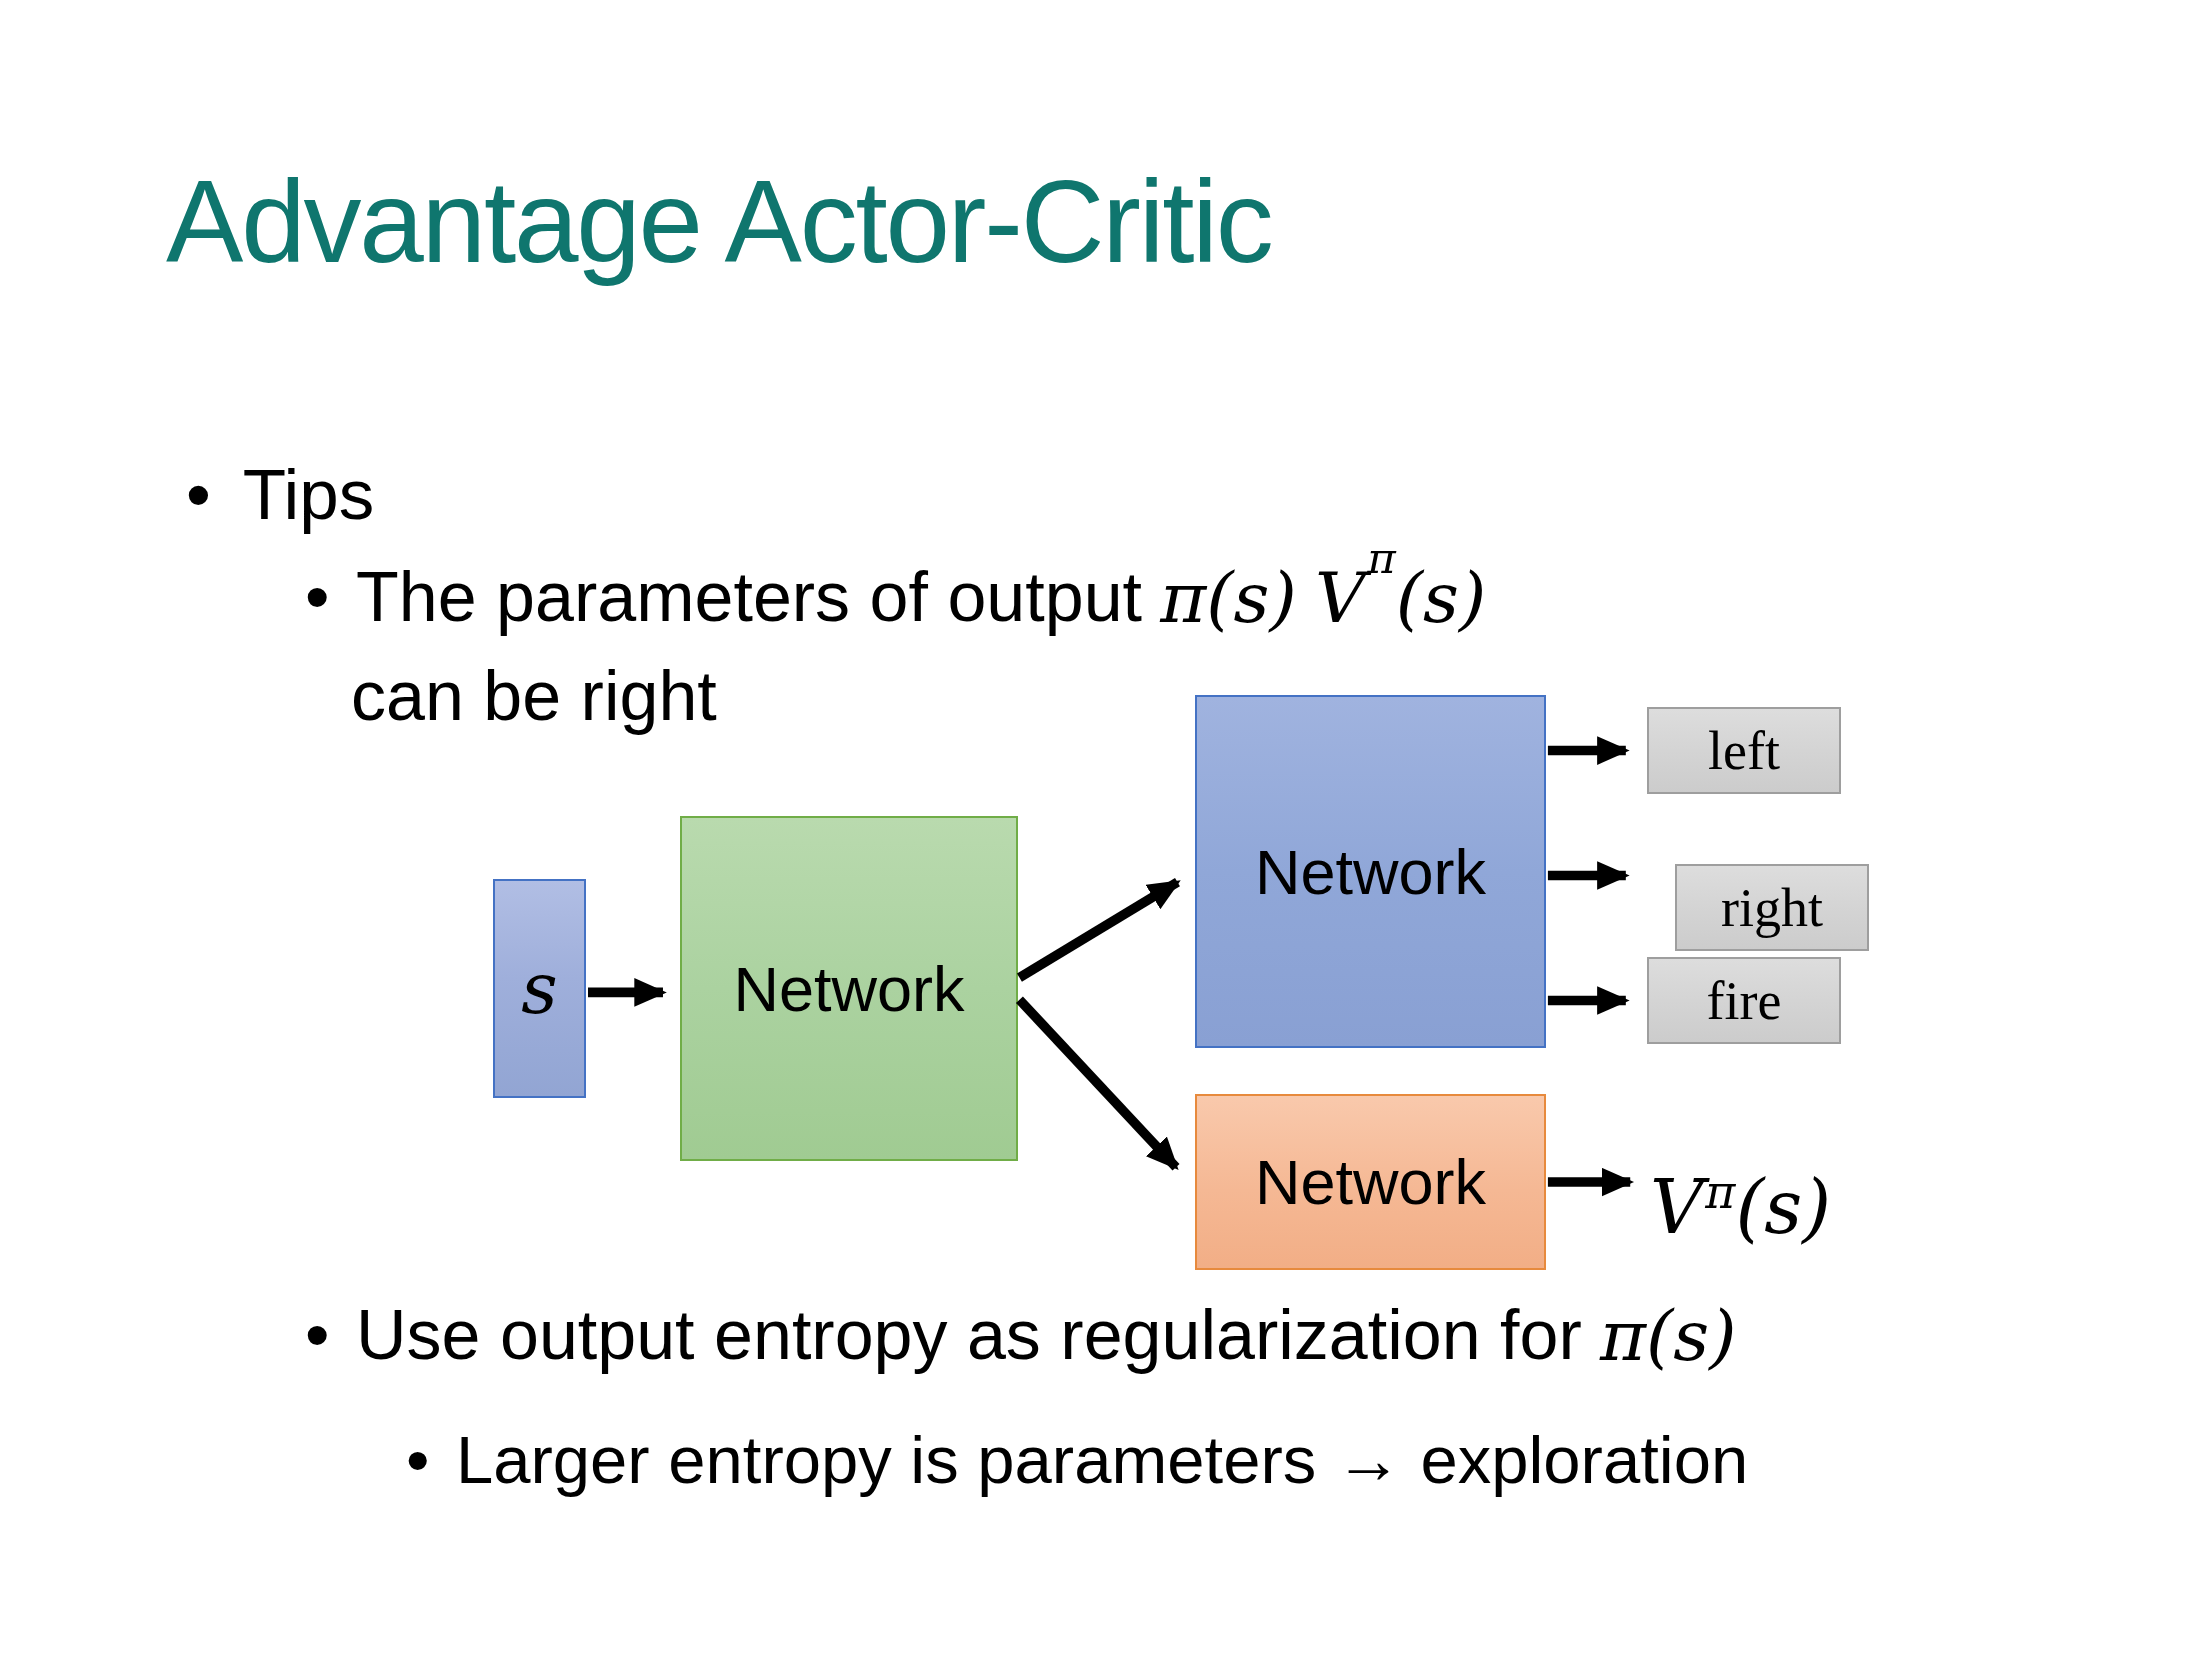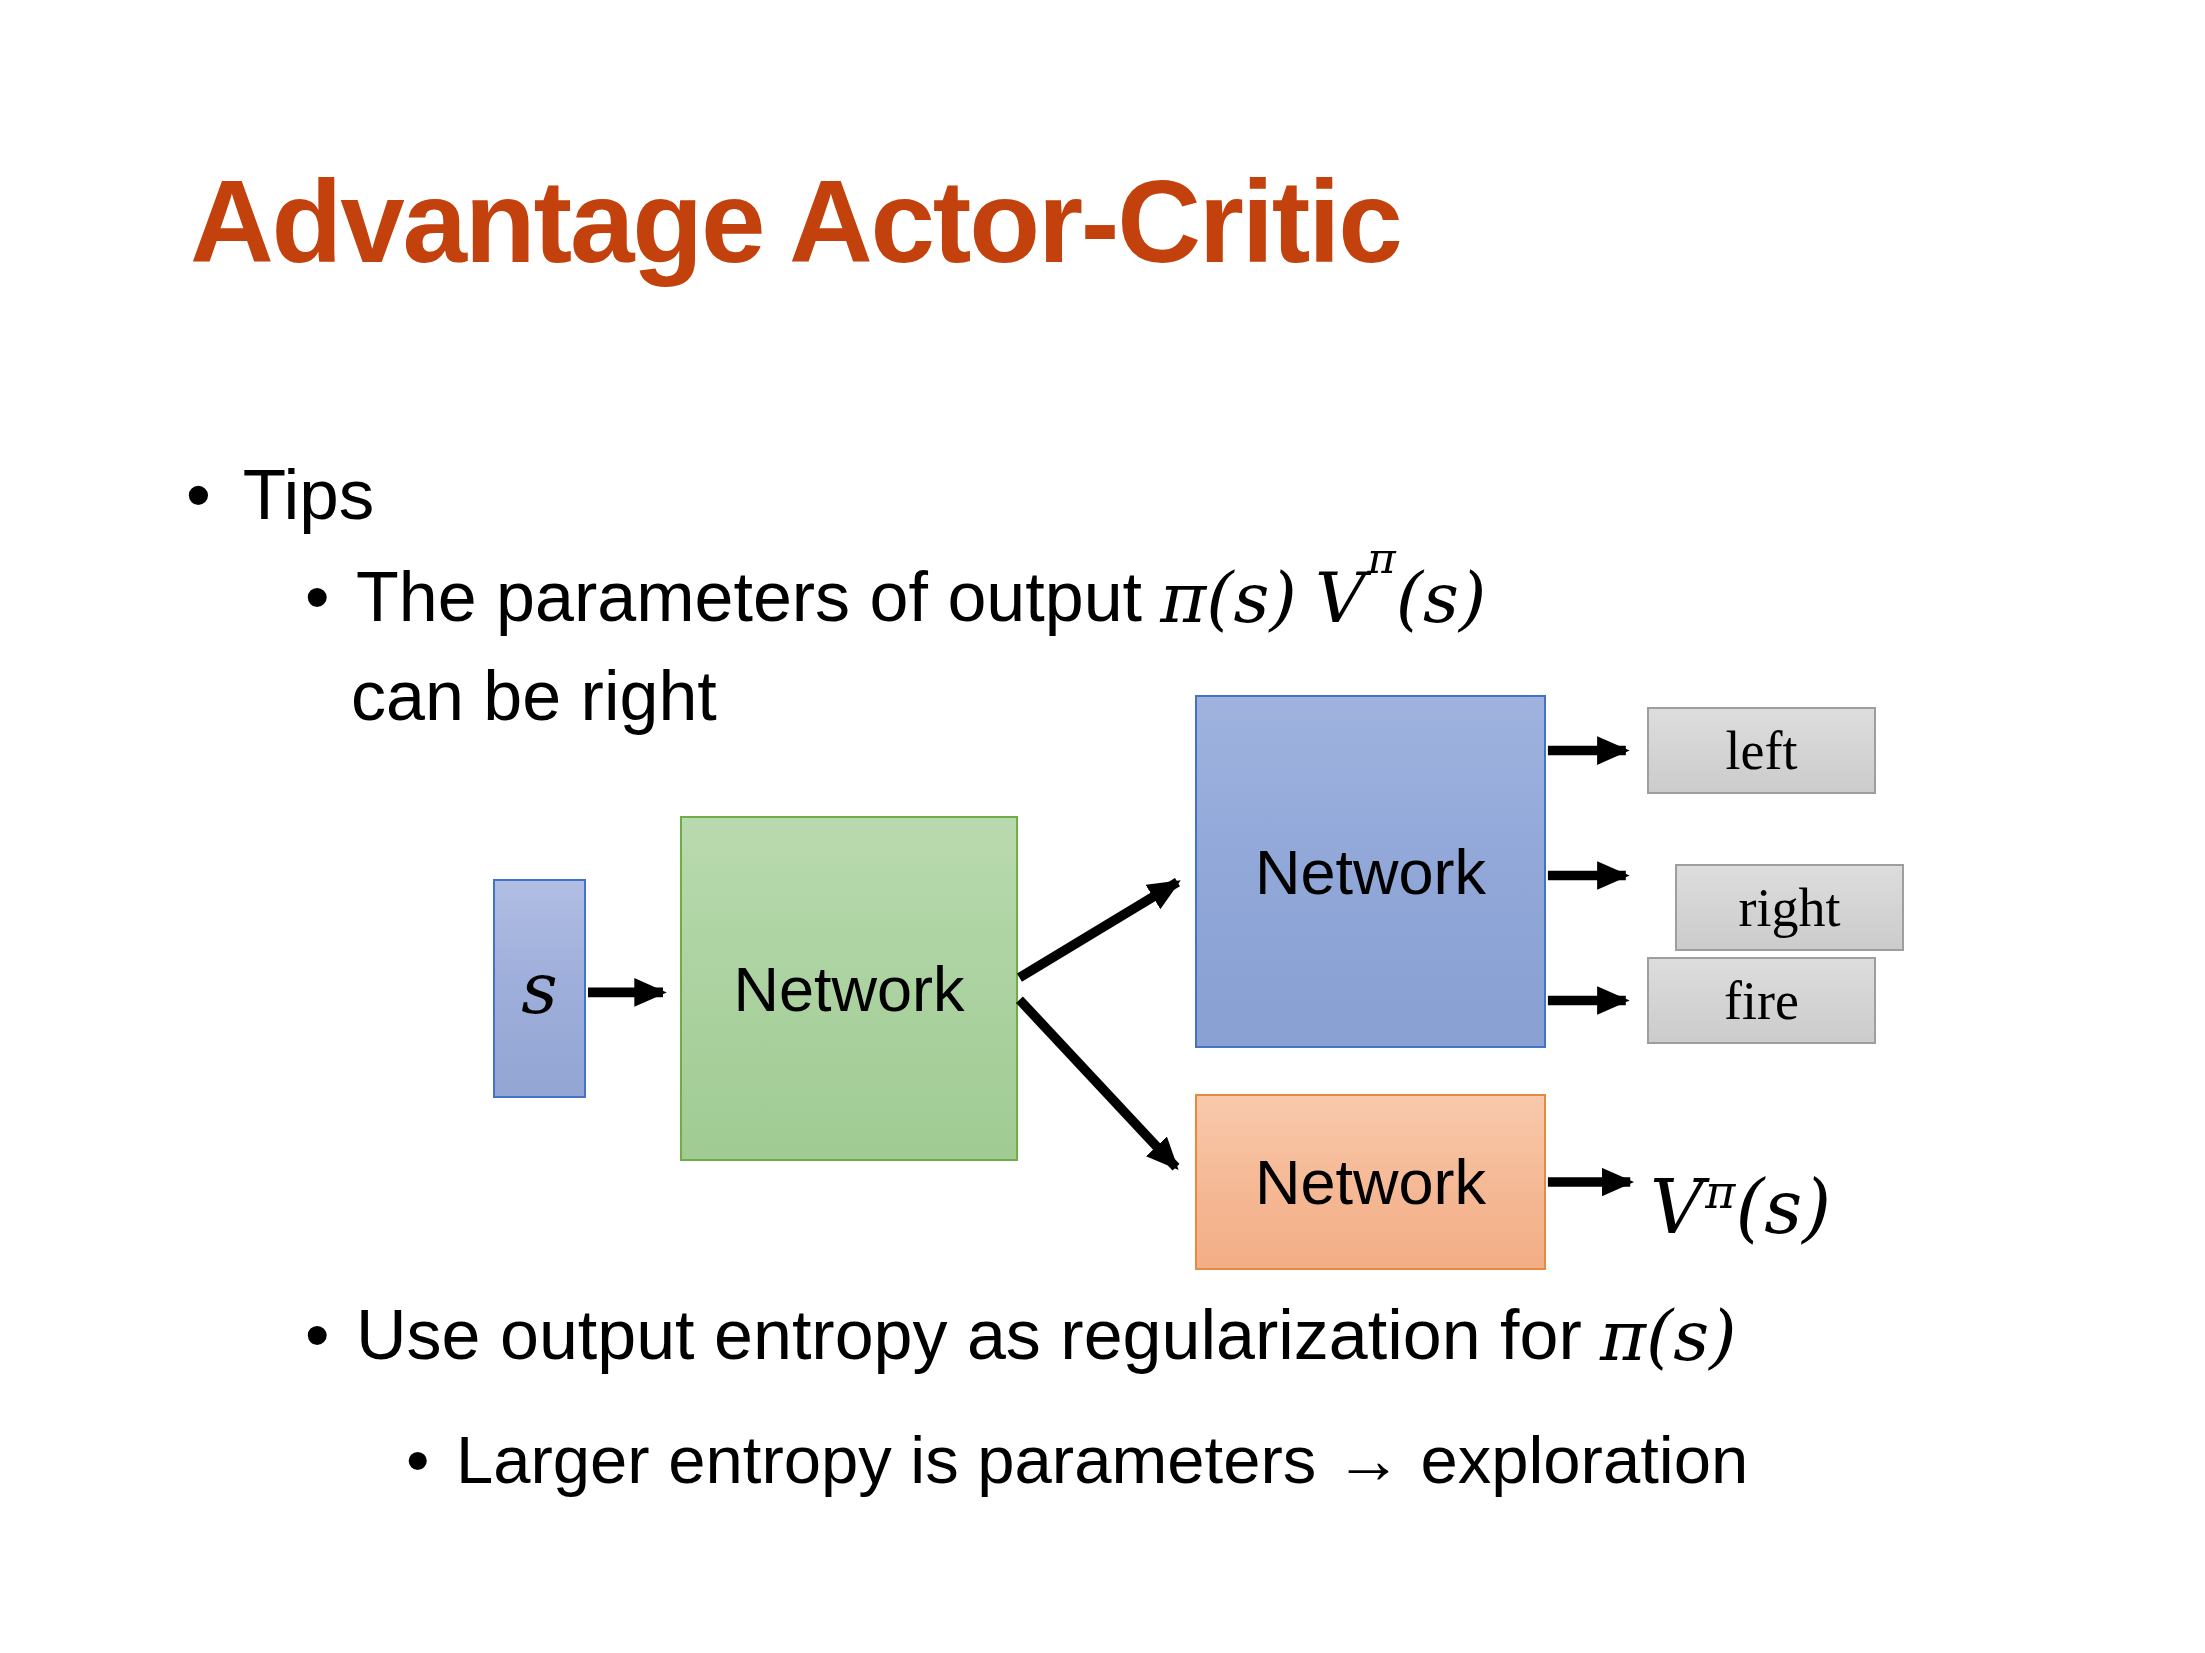--- a/index.html
+++ b/index.html
@@ -3,23 +3,23 @@
 <meta charset="utf-8">
 <style>
   html,body { margin:0; padding:0; background:#ffffff; }
   .slide {
     position:relative; width:2205px; height:1654px; background:#ffffff;
     overflow:hidden; font-family:"Liberation Sans", sans-serif; color:#000;
   }
 
   
   .title {
-    position:absolute; left:190px; top:156px;
-    font-size:116px; font-weight:700; letter-spacing:-2.2px; line-height:1.15;
-    color:#c2410c; white-space:nowrap;
+    position:absolute; left:166px; top:156px;
+    font-size:116px; font-weight:400; letter-spacing:-2.2px; line-height:1.15;
+    color:#0f766e; white-space:nowrap;
   }
   .bullet-row { position:absolute; display:flex; align-items:flex-start; white-space:nowrap; }
   .bullet-row .marker { flex:none; }
   .b-tips   { left:186px; top:454px;  font-size:71px; }
   .b-tips .marker   { margin-right:32px; }
   .b-sub1   { left:305px; top:557px;  font-size:70px; }
   .b-sub1 .marker   { margin-right:26.5px; }
   .b-sub1b  { left:351px; top:656px;  font-size:70px; }
   .b-sub2   { left:305px; top:1295px; font-size:70px; }
   .b-sub2 .marker   { margin-right:26.5px; }
@@ -58,21 +58,21 @@
     border:2.2px solid #4472c4;
     font-size:63px;
   }
   .critic-box {
     left:1195px; top:1094px; width:351px; height:176px;
     background:linear-gradient(180deg,#f9c9ac 0%,#f5b894 55%,#f2ae86 100%);
     border:2.2px solid #e78a3d;
     font-size:63px;
   }
   .action-box {
-    left:1647px; width:229px; height:87px;
+    left:1647px; width:194px; height:87px;
     background:linear-gradient(180deg,#dddddd 0%,#d4d4d4 50%,#cccccc 100%);
     border:2.2px solid #9e9e9e;
     font-family:"Liberation Serif", serif; font-size:54px;
   }
   .action-left  { top:707px; }
   .action-right { top:864px;margin-left:28px; }
   .action-fire  { top:957px; }
 
   .critic-output {
     position:absolute; left:1650px; top:1131px;

